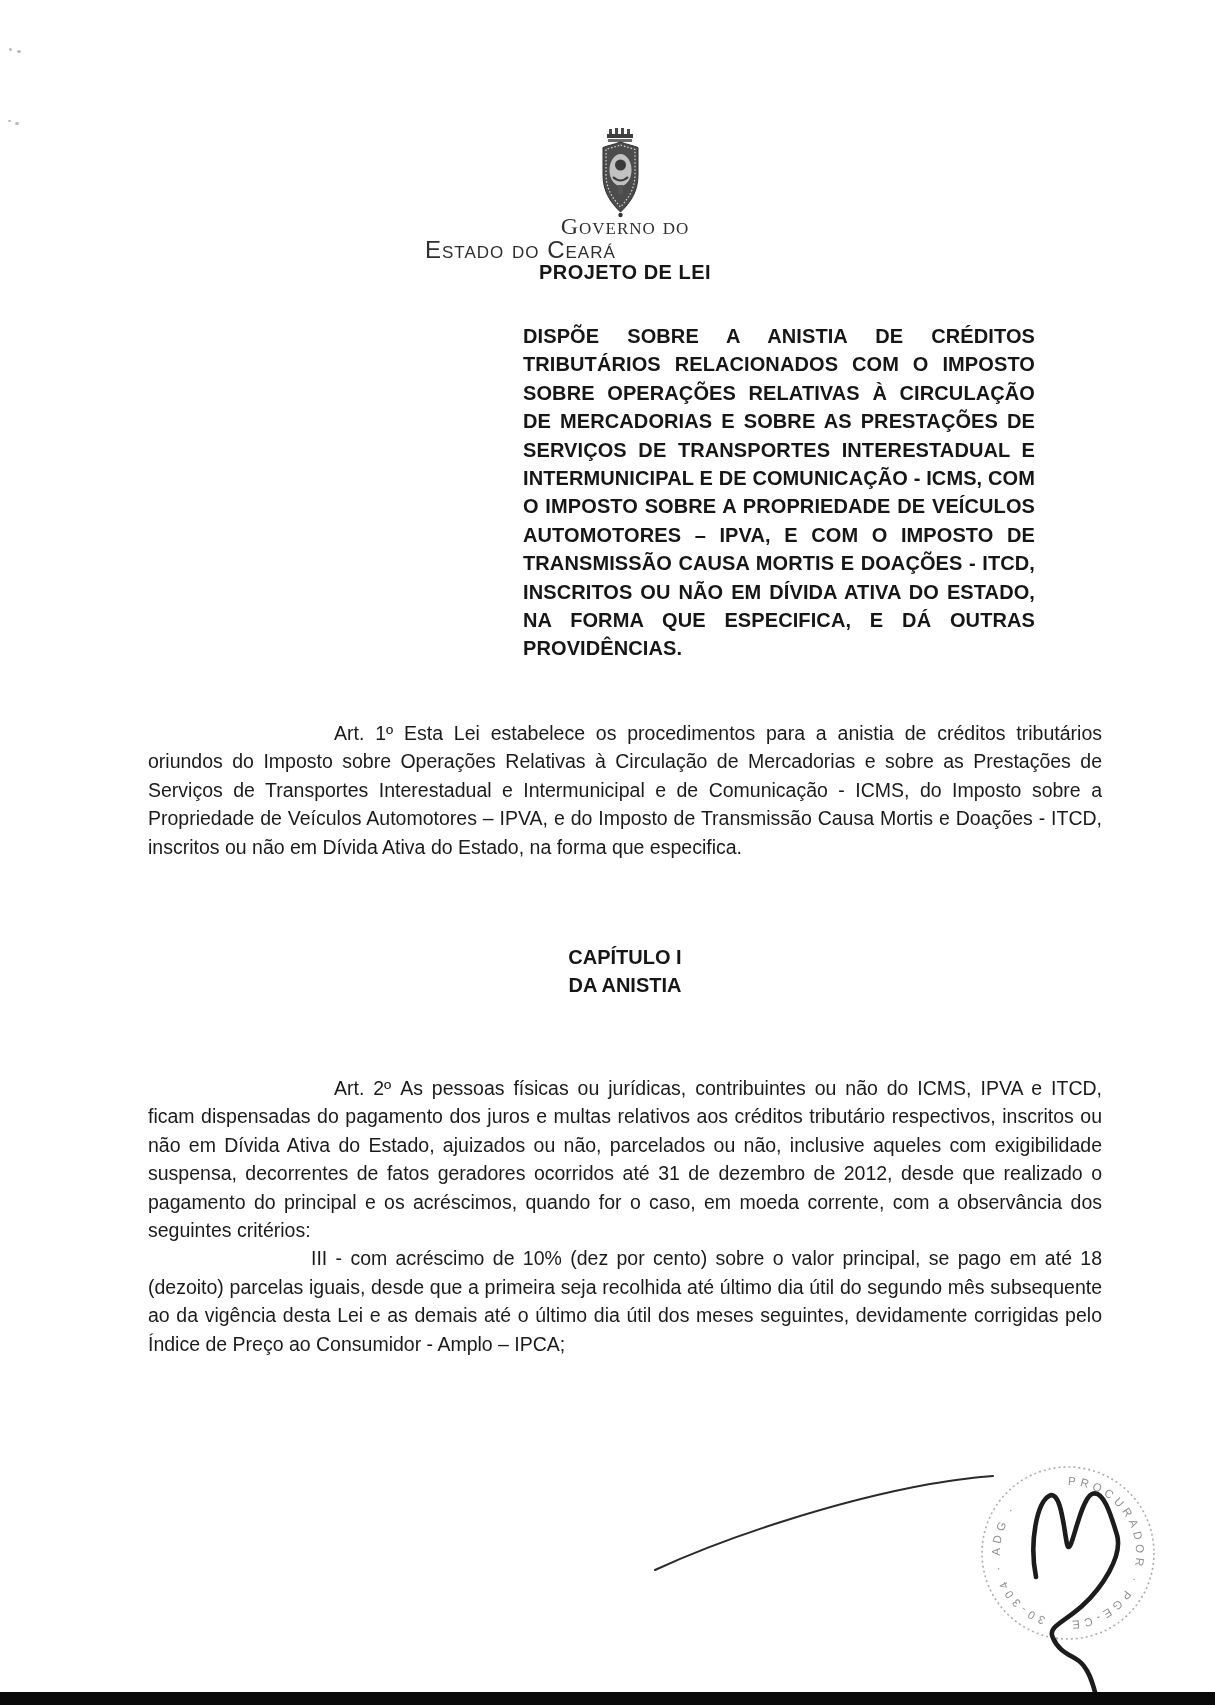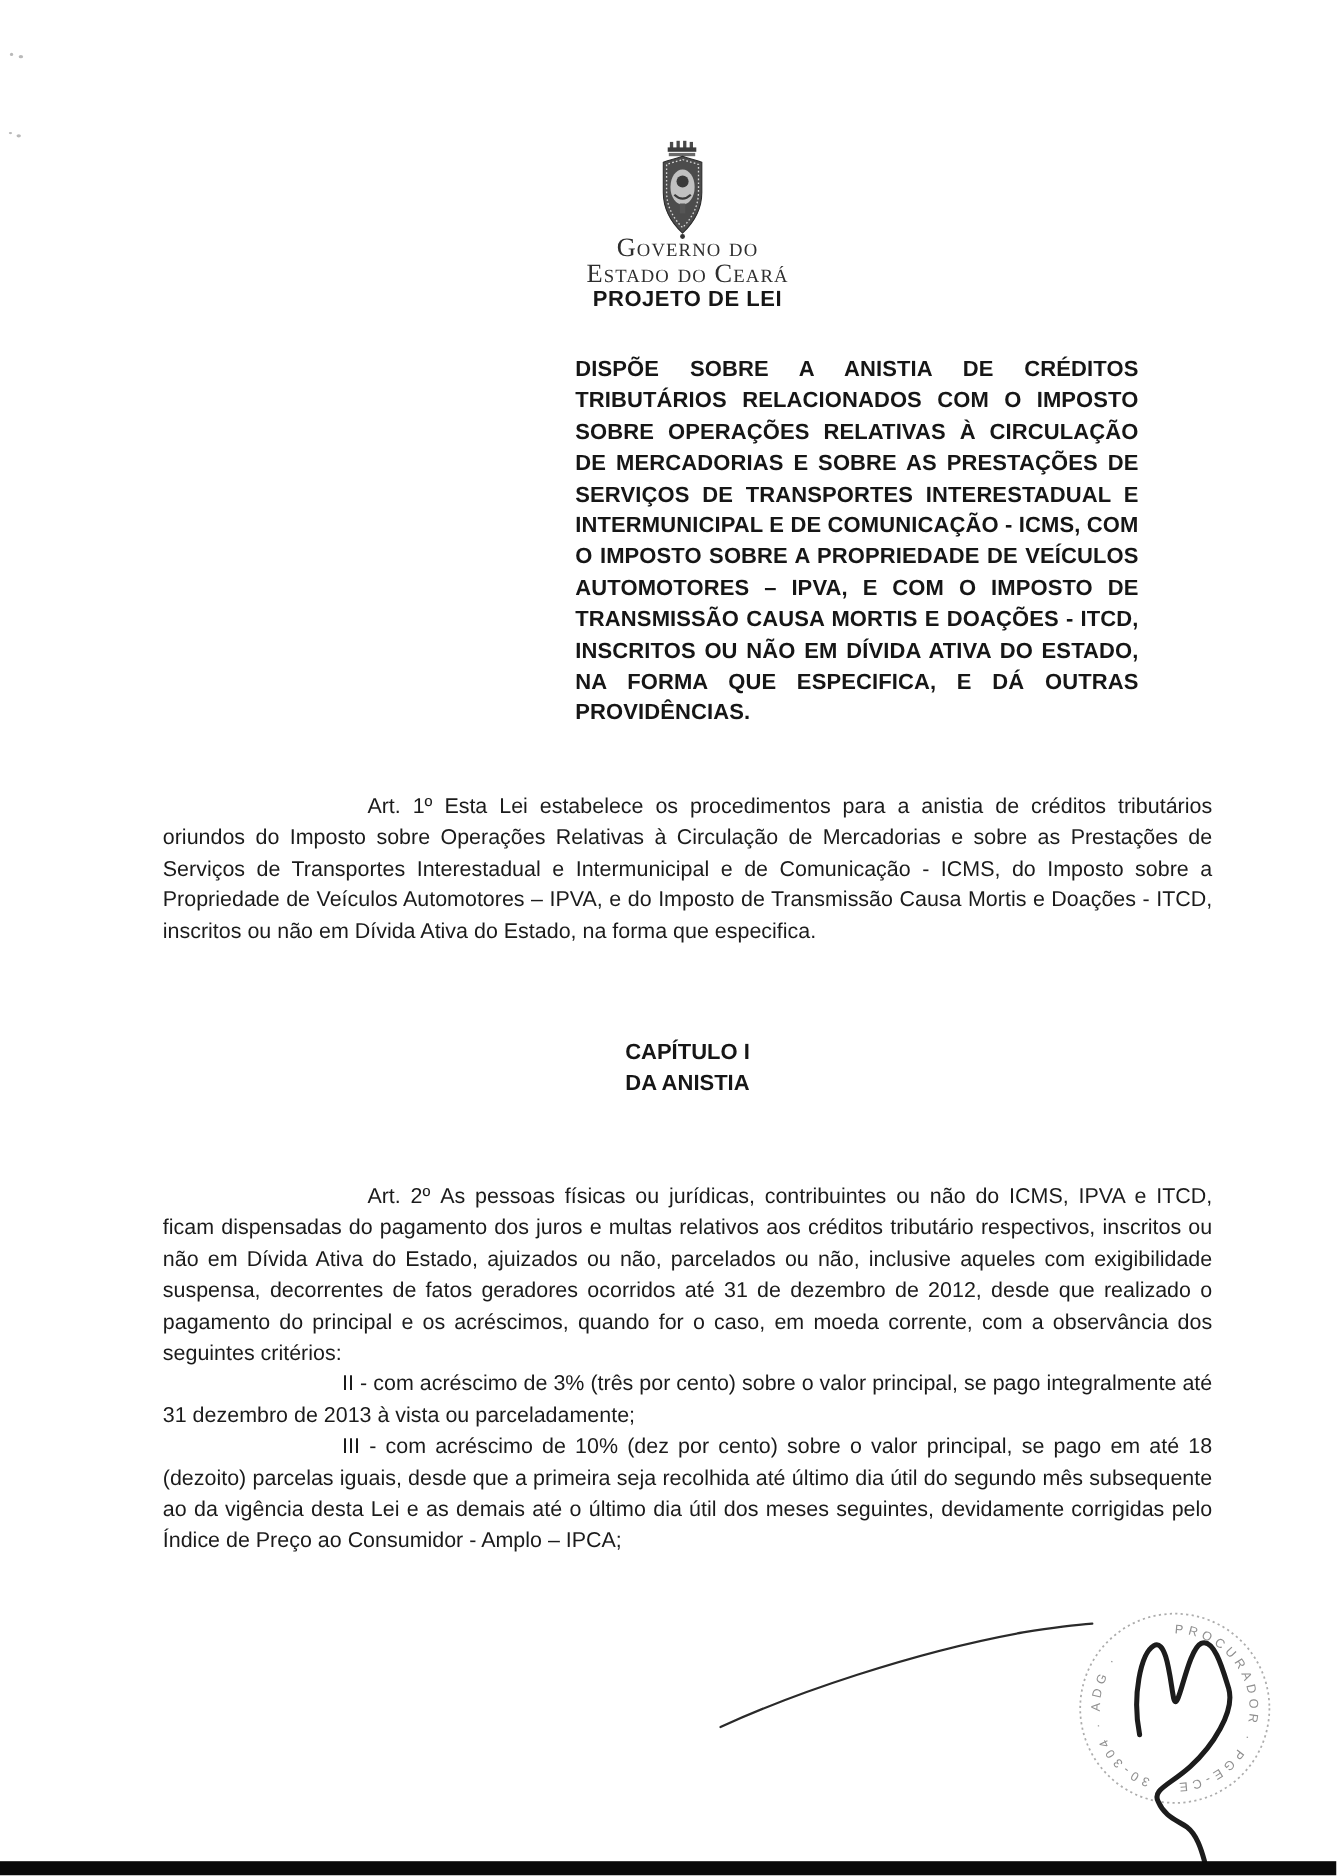--- a/index.html
+++ b/index.html
@@ -20,22 +20,21 @@
   .crest { position: absolute; left: 597px; top: 127px; width: 48px; height: 92px; }
   .org-line1 {
     position: absolute; left: 425px; top: 213px; width: 400px;
     text-align: center;
     font-family: "Liberation Serif", serif;
     font-variant: small-caps;
     font-size: 24px; letter-spacing: 1px; color: #2e2e2e;
   }
   .org-line2 {
     position: absolute; left: 425px; top: 236px; width: 400px;
-    text-align: center;
-    font-family: Liberation Serif, serif;
+    font-family: Liberation Sans, sans-serif;
     font-variant: small-caps;
     font-size: 24px; letter-spacing: 1px; color: #2e2e2e;
   }
   .doc-title {
     position: absolute; left: 425px; top: 261px; width: 400px;
     text-align: center;
     font-weight: bold; font-size: 20px; letter-spacing: 0.5px; color: #161616;
   }
 
   
@@ -110,21 +109,20 @@
 
   <p class="art1"><span class="art-label">Art. 1º</span>&nbsp;<span>Esta Lei estabelece os procedimentos para a anistia de créditos tributários oriundos do Imposto sobre Operações Relativas à Circulação de Mercadorias e sobre as Prestações de Serviços de Transportes Interestadual e Intermunicipal e de Comunicação - ICMS, do Imposto sobre a Propriedade de Veículos Automotores – IPVA, e do Imposto de Transmissão Causa Mortis e Doações - ITCD, inscritos ou não em Dívida Ativa do Estado, na forma que especifica.</span></p>
 
   <div class="chapter">
     <div>CAPÍTULO I</div>
     <div>DA ANISTIA</div>
   </div>
 
   <div class="art2-block">
     <p class="article"><span class="art-label">Art. 2º</span>&nbsp;<span>As pessoas físicas ou jurídicas, contribuintes ou não do ICMS, IPVA e ITCD, ficam dispensadas do pagamento dos juros e multas relativos aos créditos tributário respectivos, inscritos ou não em Dívida Ativa do Estado, ajuizados ou não, parcelados ou não, inclusive aqueles com exigibilidade suspensa, decorrentes de fatos geradores ocorridos até 31 de dezembro de 2012, desde que realizado o pagamento do principal e os acréscimos, quando for o caso, em moeda corrente, com a observância dos seguintes critérios:</span></p>
-    <p class="item"><span class="art-label">II -</span>&nbsp;<span>com acréscimo de 3% (três por cento) sobre o valor principal, se pago integralmente até 31 dezembro de 2013 à vista ou parceladamente;</span></p>
     <p class="item"><span class="art-label">III -</span>&nbsp;<span>com acréscimo de 10% (dez por cento) sobre o valor principal, se pago em até 18 (dezoito) parcelas iguais, desde que a primeira seja recolhida até último dia útil do segundo mês subsequente ao da vigência desta Lei e as demais até o último dia útil dos meses seguintes, devidamente corrigidas pelo Índice de Preço ao Consumidor - Amplo – IPCA;</span></p>
   </div>
 
   <svg class="sign-zone" viewBox="0 0 615 265">
 
     <path d="M55,130 C120,100 230,62 330,44 C355,40 378,37 393,36" fill="none" stroke="#2a2a2a" stroke-width="2" stroke-linecap="round"></path>
 
     <circle cx="468" cy="113" r="86" fill="none" stroke="#9d9d9d" stroke-width="1.6" stroke-dasharray="2 3" opacity="0.85"></circle>
     <defs>
       <path id="ringPath" d="M 468,45 a 68,68 0 1 1 -0.05,0"></path>

